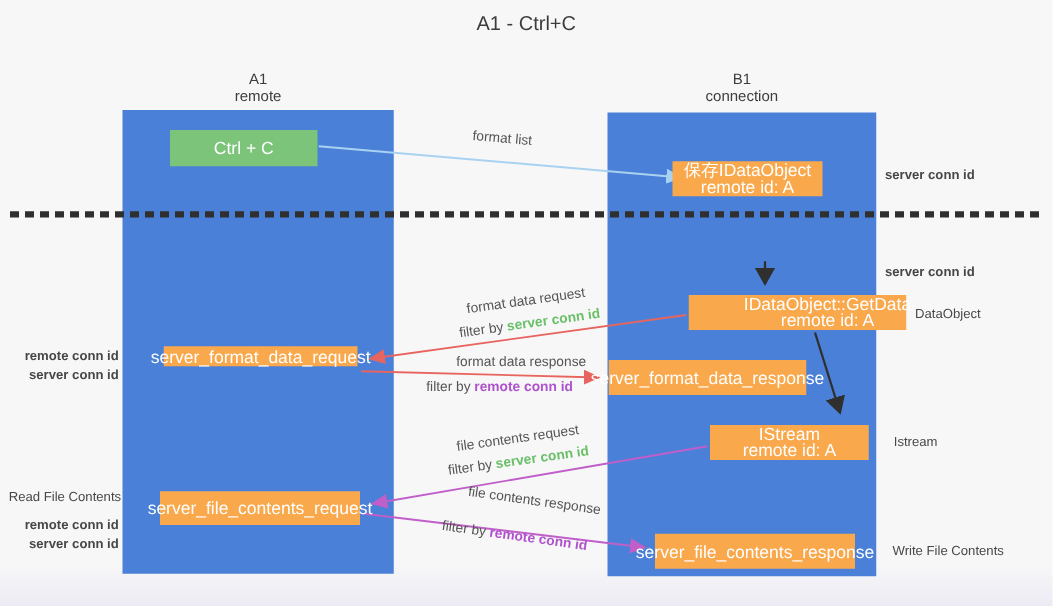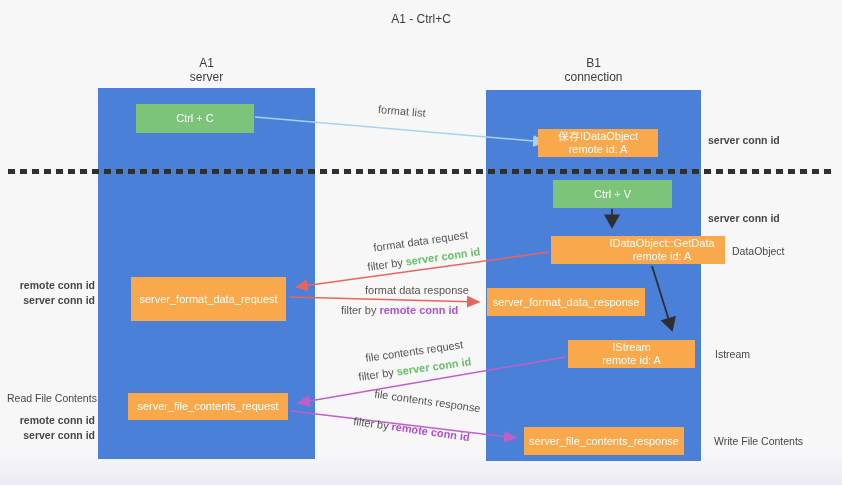--- a/index.html
+++ b/index.html
@@ -3,38 +3,38 @@
 <meta charset="utf-8">
 <style>
   html,body{margin:0;padding:0;}
   .canvas{
     position:relative;width:842px;height:485px;overflow:hidden;
     background:linear-gradient(180deg,#f7f7f8 0%,#f7f7f8 93%,#ecebf4 100%);
     font-family:"Liberation Sans",sans-serif;
     -webkit-font-smoothing:antialiased;
   }
   .title{position:absolute;top:9px;left:0;width:100%;text-align:center;
-    font-size:12px;line-height:21px;color:#3c3c3c;}
+    font-size:16px;line-height:21px;color:#3c3c3c;}
   .lane-header{position:absolute;text-align:center;font-size:12px;line-height:14px;color:#3d3d3d;}
   .lane-header.a1{left:98px;width:217px;top:56px;}
   .lane-header.b1{left:486px;width:215px;top:56px;}
   .lane{position:absolute;background:#4a80d8;}
   .lane.a1{left:98px;top:88px;width:217px;height:371px;}
   .lane.b1{left:486px;top:90px;width:215px;height:371px;}
   .divider{position:absolute;left:8px;top:169px;width:827px;height:5px;
     background:repeating-linear-gradient(90deg,#2f2f2f 0,#2f2f2f 7px,transparent 7px,transparent 12px);}
   .node{position:absolute;display:flex;flex-direction:column;align-items:center;justify-content:center;
-    color:#ffffff;font-size:11px;line-height:13px;text-align:center;white-space:nowrap;}
+    color:#ffffff;font-size:14px;line-height:13px;text-align:center;white-space:nowrap;}
   .green{background:#7bc47a;}
   .orange{background:#f9a84c;}
   .n-ctrlc{left:136px;top:104px;width:118px;height:29px;}
   .n-saveido{left:538px;top:129px;width:120px;height:28px;}
   .n-ctrlv{left:553px;top:180px;width:119px;height:28px;}
   .n-getdata{left:551px;top:236px;width:126px;height:28px;padding-left:48px;}
-  .n-fmtreq{left:131px;top:277px;width:155px;height:44px;}
+  .n-fmtreq{left:131px;top:277px;width:155px;height:16px;}
   .n-fmtresp{left:487px;top:288px;width:158px;height:28px;}
   .n-istream{left:568px;top:340px;width:127px;height:28px;}
   .n-filereq{left:128px;top:393px;width:160px;height:27px;}
   .n-fileresp{left:524px;top:427px;width:160px;height:28px;}
   svg.wires{position:absolute;left:0;top:0;pointer-events:none;}
   .elabel{position:absolute;font-size:11px;color:#555555;white-space:nowrap;}
   .g-t{color:#6abf69;font-weight:bold;}
   .p-t{color:#b052cc;font-weight:bold;}
   .fb{margin-right:3px;}
   .rot-neg{transform:rotate(-8deg);}
@@ -67,21 +67,21 @@
 <body>
 
 <div class="canvas">
 
   <div class="title">
     <div>A1 - Ctrl+C</div>
   </div>
 
   <div class="lane-header a1">
     <div>A1</div>
-    <div>server</div>
+    <div>remote</div>
   </div>
   <div class="lane-header b1">
     <div>B1</div>
     <div>connection</div>
   </div>
 
   <div class="lane a1"></div>
   <div class="lane b1"></div>
 
   <div class="divider"></div>
@@ -109,23 +109,20 @@
     <line x1="566" y1="357" x2="298" y2="403" stroke="#c05fc9" stroke-width="1.5" marker-end="url(#m-mag)"></line>
     <line x1="291" y1="411" x2="516" y2="438" stroke="#c05fc9" stroke-width="1.5" marker-end="url(#m-mag)"></line>
   </svg>
 
   <div class="node green n-ctrlc">
     <div>Ctrl + C</div>
   </div>
   <div class="node orange n-saveido">
     <div>保存IDataObject</div>
     <div>remote id: A</div>
-  </div>
-  <div class="node green n-ctrlv">
-    <div>Ctrl + V</div>
   </div>
   <div class="node orange n-getdata">
     <div>IDataObject::GetData</div>
     <div>remote id: A</div>
   </div>
   <div class="node orange n-fmtreq">
     <div>server_format_data_request</div>
   </div>
   <div class="node orange n-fmtresp">
     <div>server_format_data_response</div>

